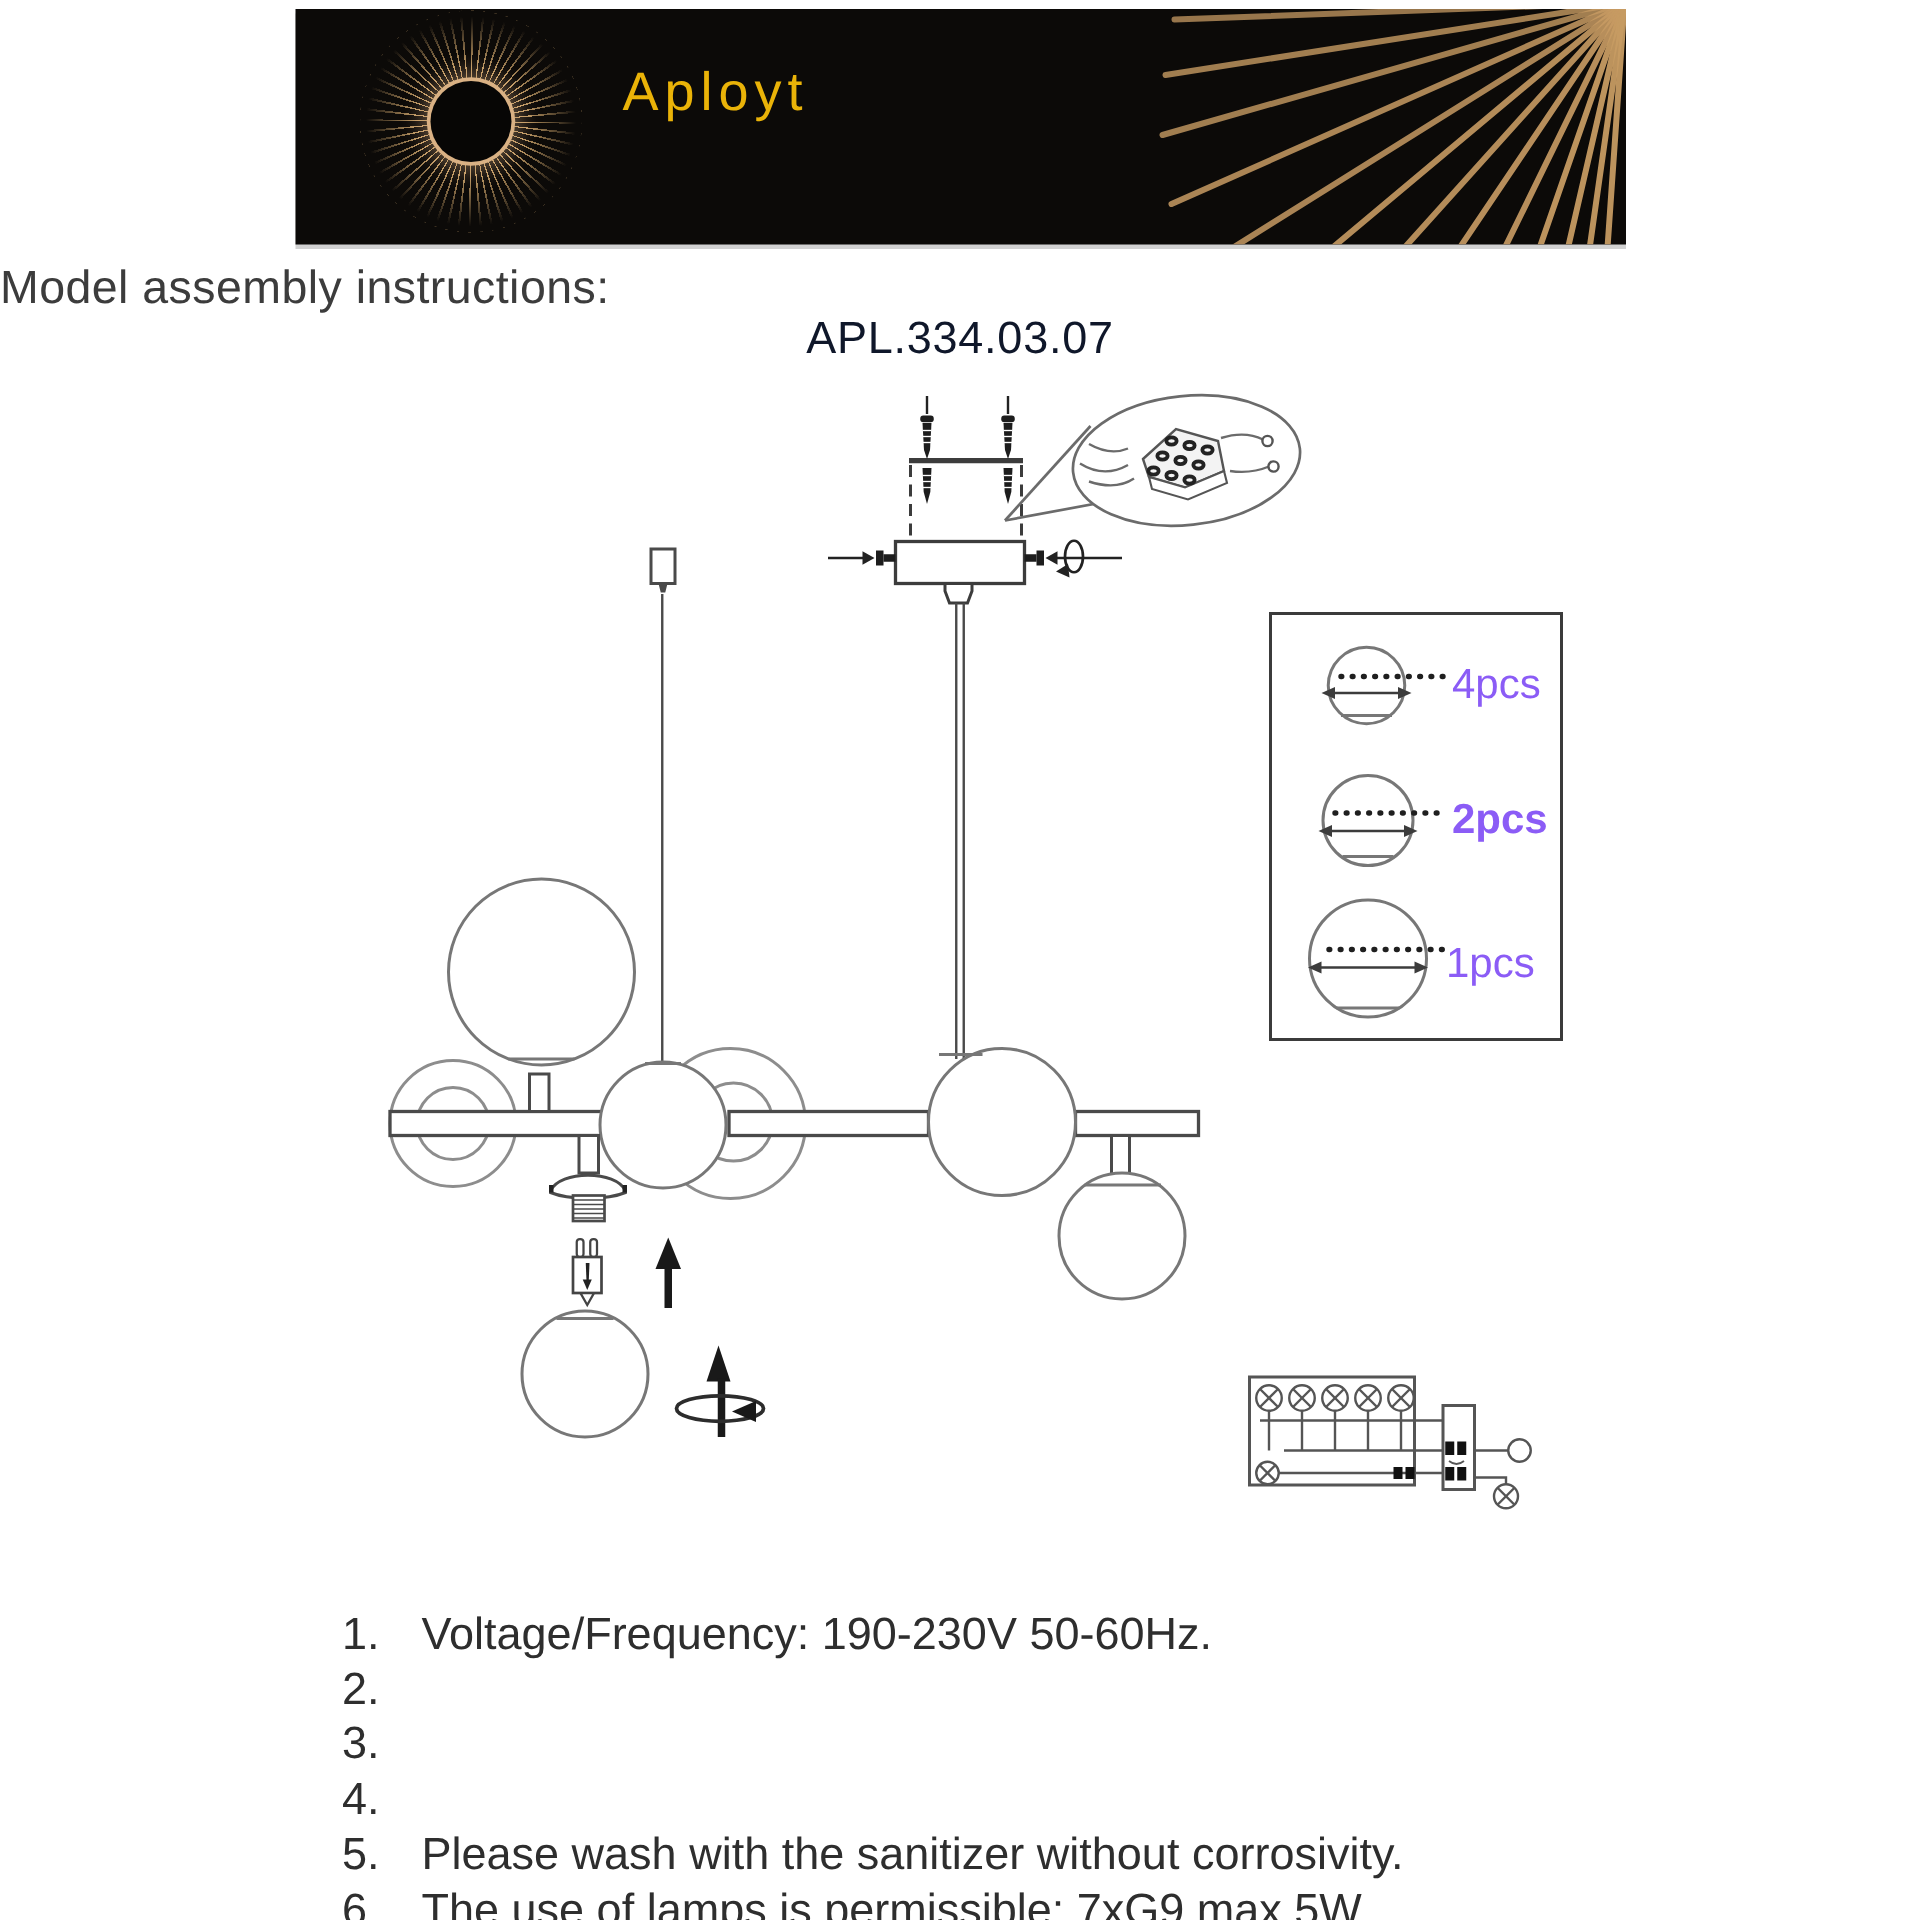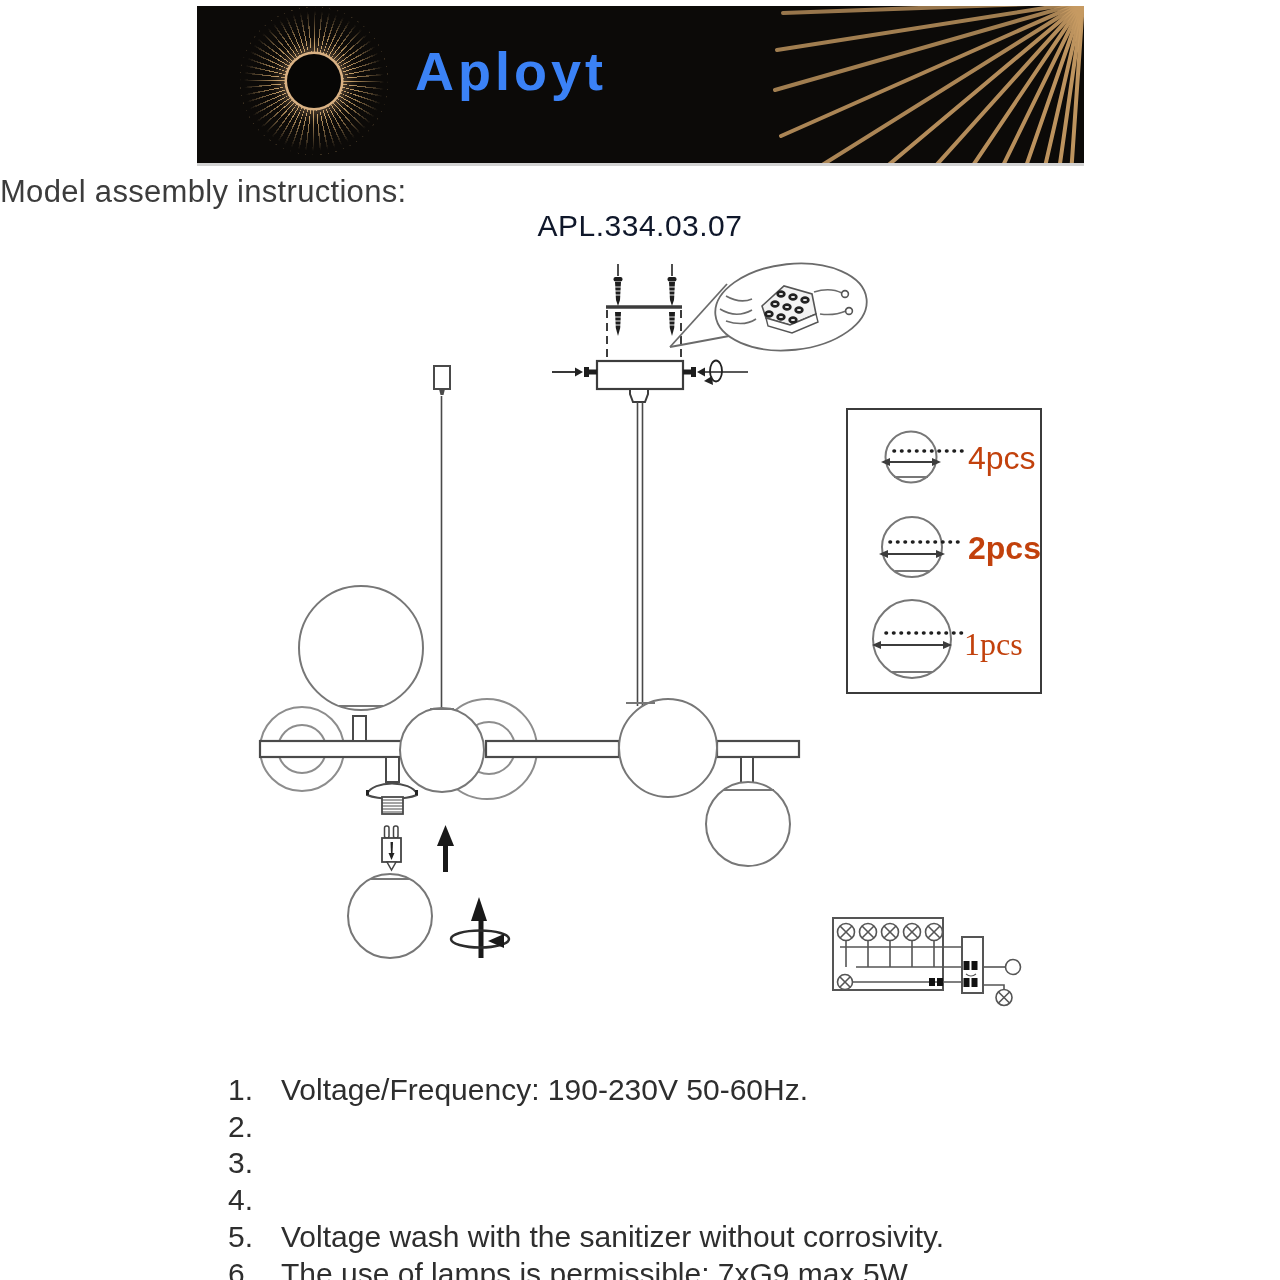--- a/index.html
+++ b/index.html
@@ -9,38 +9,38 @@
   
   .banner{position:absolute;left:197px;top:6px;width:887px;height:157px;background:#0c0a08;
           overflow:hidden;box-shadow:0 3px 0 #d2d2d2;}
   .logo{position:absolute;left:43px;top:1px;width:148px;height:148px;}
   .burst-rays{position:absolute;inset:0;border-radius:50%;
       background:repeating-conic-gradient(from 0deg, rgba(208,167,109,.95) 0deg 1.3deg, rgba(10,9,8,0) 1.3deg 6deg);}
   .burst-fade{position:absolute;inset:0;border-radius:50%;
       background:radial-gradient(circle, rgba(12,10,8,0) 0 36px, #0c0a08 70px);}
   .burst-core{position:absolute;left:47px;top:47px;width:54px;height:54px;border-radius:50%;
       background:#070605;box-shadow:0 0 0 2.5px #d9b184, 0 0 14px 6px rgba(214,174,130,.45);}
-  .brand{position:absolute;left:218px;top:34px;font-size:54px;font-weight:700;color:#3b82f6;
+  .brand{position:absolute;left:218px;top:34px;font-size:36px;font-weight:400;color:#eab308;
       letter-spacing:4px;}
   .rays{position:absolute;right:0;top:0;width:887px;height:157px;}
 
   
   .title1{position:absolute;left:0;top:174px;width:100%;text-align:left;font-size:31px;
           color:#3c3c3c;letter-spacing:.3px;}
   .title2{position:absolute;left:0;top:209px;width:100%;text-align:center;font-size:30px;
           color:#0f172a;letter-spacing:.5px;}
 
   
   .diagram{position:absolute;left:0;top:0;width:1280px;height:1280px;}
 
   
   .legend-box{position:absolute;left:846px;top:408px;width:192px;height:282px;
               border:2px solid #3b3b3b;}
-  .legend-label{position:absolute;font-size:32px;color:#c2410c;}
-  .ll-0{left:968px;top:440px;} .ll-1{left:968px;top:530px;font-weight:bold;} .ll-2{left:964px;top:626px;font-family:Liberation Serif, serif;}
+  .legend-label{position:absolute;font-size:28px;color:#8b5cf6;}
+  .ll-0{left:968px;top:440px;} .ll-1{left:968px;top:530px;font-weight:bold;} .ll-2{left:964px;top:626px;}
 
   
   .instructions{position:absolute;left:228px;top:1072px;width:900px;color:#2e2e2e;}
   .irow{display:flex;line-height:36.7px;font-size:30px;}
   .irow .num{width:53px;flex:0 0 53px;}
 </style>
 </head>
 <body>
 
 <div class="page">
@@ -354,21 +354,21 @@
       <span class="num">2.</span>
     </div>
     <div class="irow">
       <span class="num">3.</span>
     </div>
     <div class="irow">
       <span class="num">4.</span>
     </div>
     <div class="irow">
       <span class="num">5.</span>
-      <span>Voltage wash with the sanitizer without corrosivity.</span>
+      <span>Please wash with the sanitizer without corrosivity.</span>
     </div>
     <div class="irow">
       <span class="num">6.</span>
       <span>The use of lamps is permissible: 7xG9 max 5W.</span>
     </div>
   </div>
 
 </div>
 
 </body></html>

